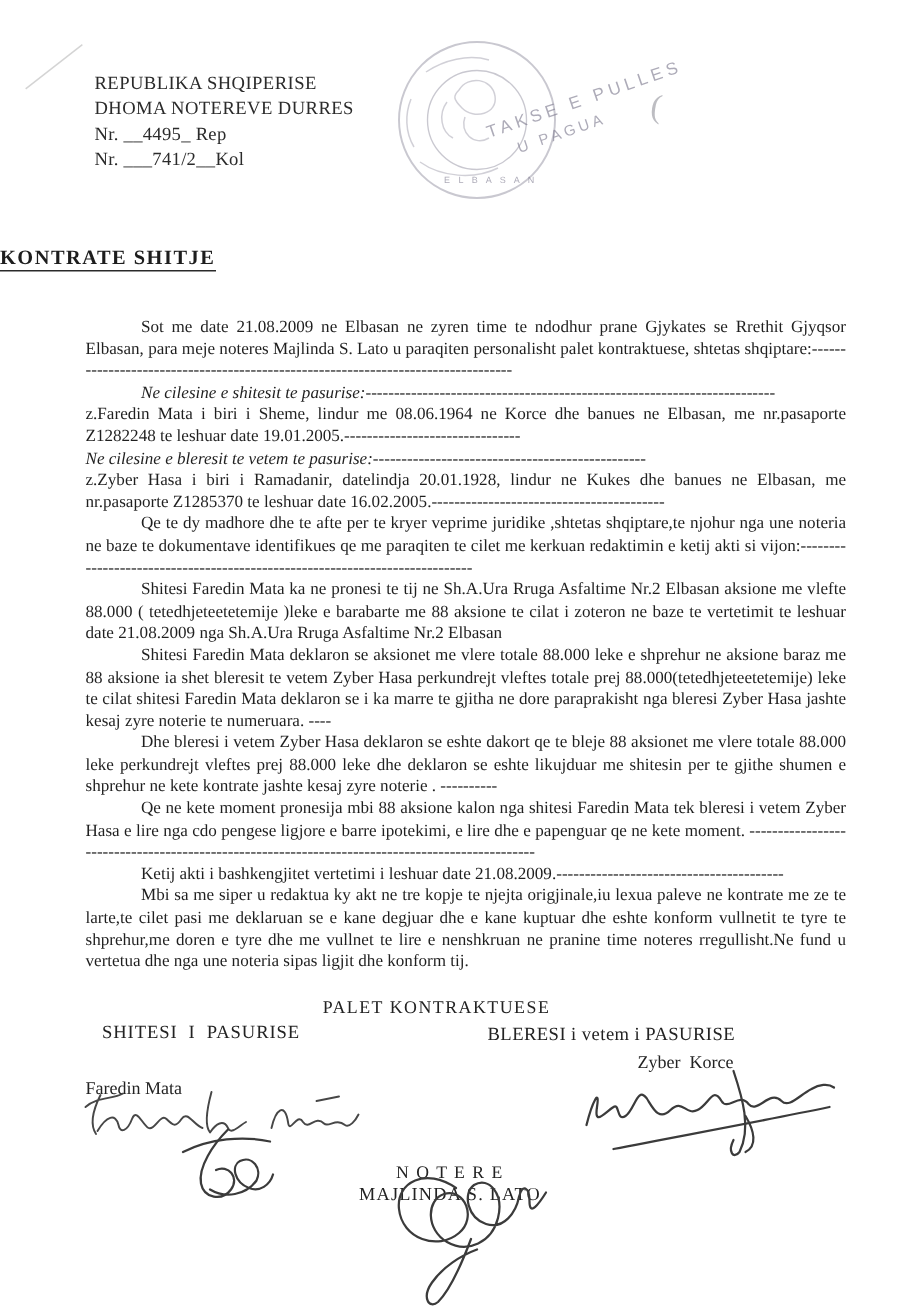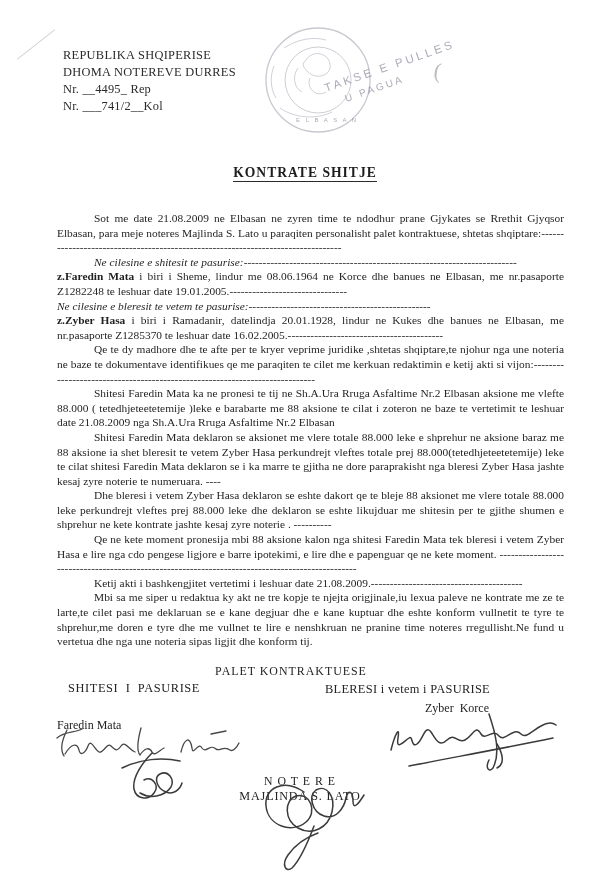--- a/index.html
+++ b/index.html
@@ -23,34 +23,34 @@
   
   .scratch{
     position:absolute;left:12px;top:44px;width:48px;height:1px;
     background:#d4d4d4;transform:rotate(-38deg);
   }
   .paren-artifact{
     position:absolute;left:434px;top:58px;color:#bdbdc2;font-size:22px;
     transform:rotate(8deg);
   }
   
-  .title-wrap{position:absolute;left:0;top:163px;width:610px;text-align:center;}
+  .title-wrap{position:absolute;left:0;top:163px;width:610px;}
   .title-wrap span{
     font-weight:bold;font-size:13.6px;letter-spacing:1px;color:#1d1d1d;
     border-bottom:1.4px solid #2a2a2a;padding-bottom:1px;
   }
   
   .doc{
     position:absolute;left:57px;top:211px;width:507px;
     font-size:11.4px;line-height:14.6px;text-align:justify;color:#1f1f1f;
   }
   .doc p{margin:0;}
   .doc p.ind{text-indent:37px;}
   .doc p.it{font-style:italic;}
-  .doc .lead{font-weight:bold;}
+  .doc .lead{font-weight:normal;}
   
   .sigarea{position:absolute;left:0;top:660px;width:540px;height:217px;font-size:12px;color:#232323;}
   .parties-heading{
     position:absolute;left:0;top:4px;width:610px;text-align:center;
     letter-spacing:1px;font-size:11.9px;transform:translateX(-14px);white-space:pre;
   }
   .seller-label{position:absolute;left:68px;top:21px;font-size:12.4px;letter-spacing:0.6px;white-space:pre;}
   .buyer-label{position:absolute;right:50px;top:22px;font-size:12.4px;letter-spacing:0.3px;white-space:pre;}
   .seller-name{position:absolute;left:57px;top:38px;font-size:12px;white-space:pre;margin-top:20px;}
   .buyer-name{position:absolute;left:425px;top:41px;font-size:12px;white-space:pre;}

